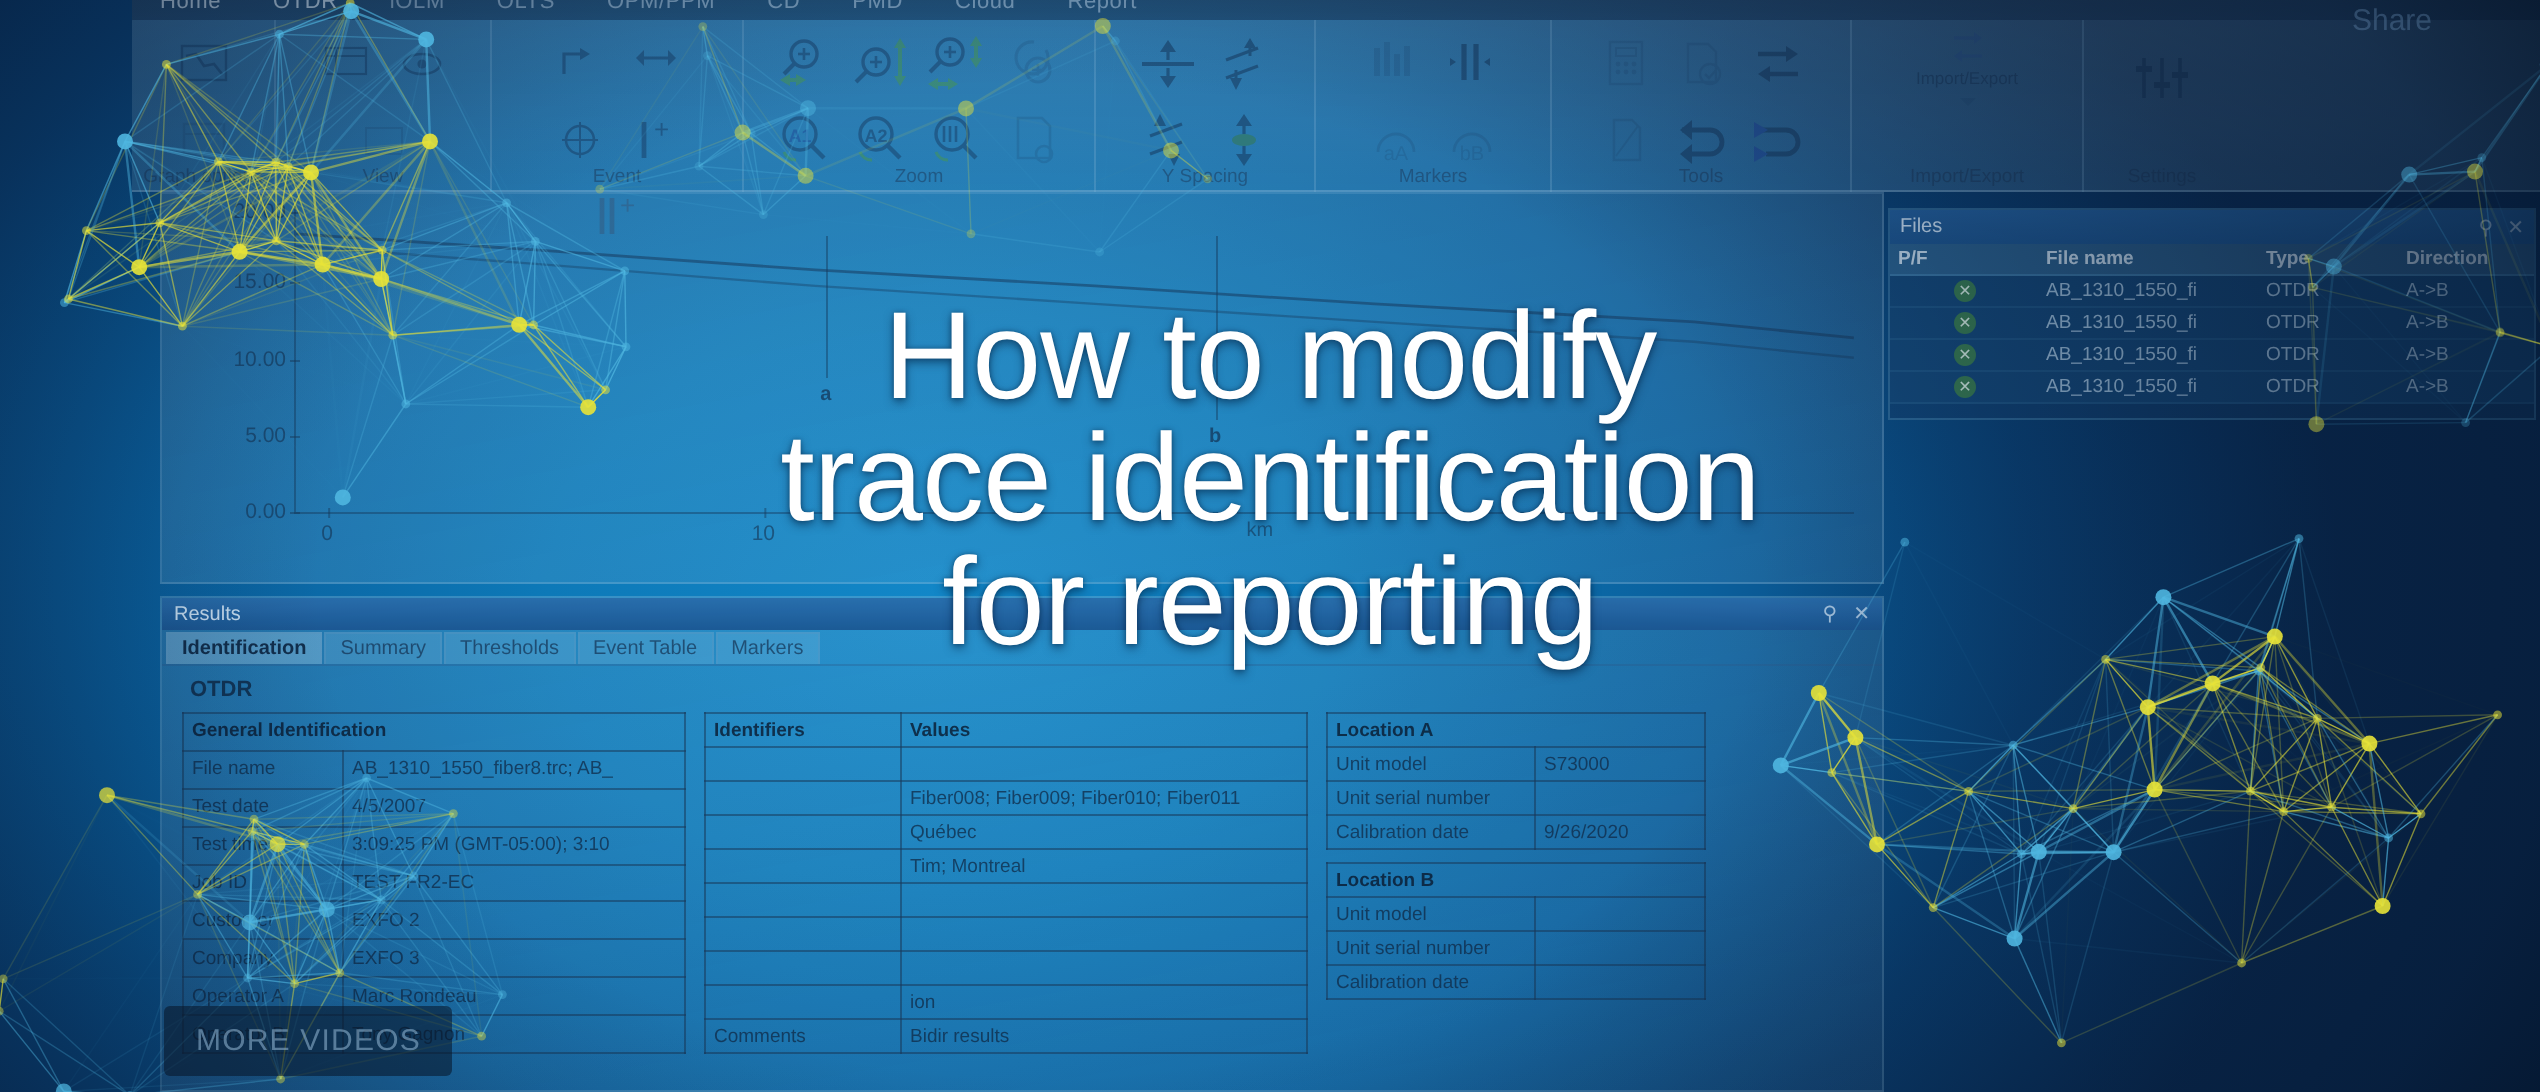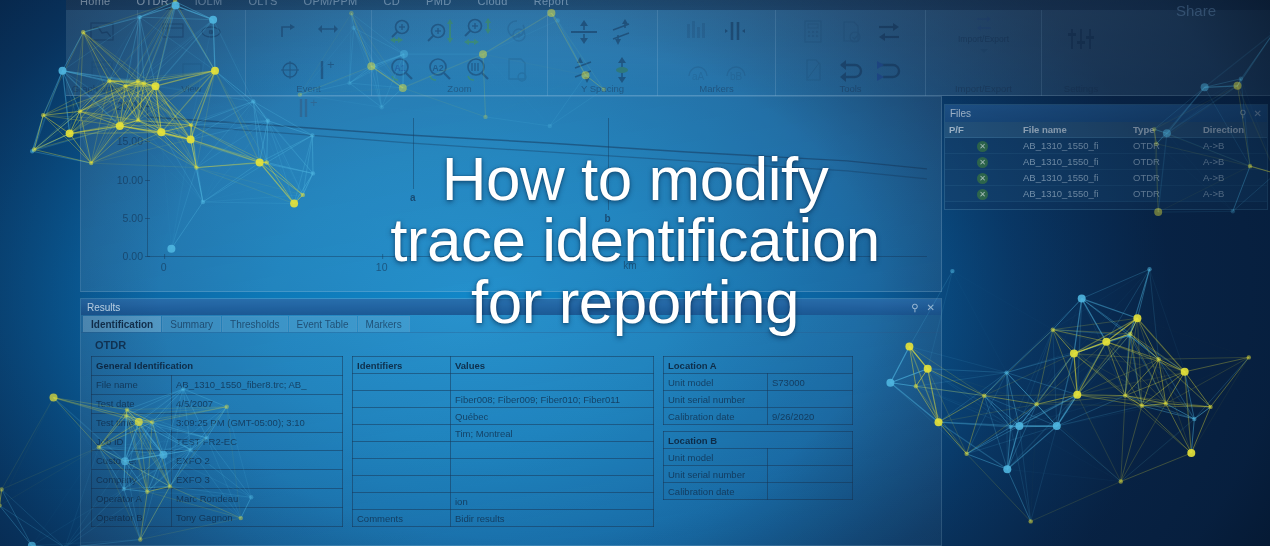--- a/index.html
+++ b/index.html
@@ -1655,13 +1655,14 @@
       <circle cx="557.7" cy="20.5" r="2.2" fill="#4fb6e0" opacity="0.275"></circle>
       <circle cx="402.8" cy="87.9" r="4" fill="#e8e337" opacity="0.475"></circle>
       <circle cx="485.5" cy="116.9" r="2.2" fill="#e8e337" opacity="0.275"></circle>
       <circle cx="603.8" cy="89.4" r="2.2" fill="#e8e337" opacity="0.275"></circle>
       <circle cx="585.5" cy="75.2" r="4" fill="#e8e337" opacity="0.475"></circle>
       <circle cx="353.7" cy="27.8" r="2.2" fill="#4fb6e0" opacity="0.275"></circle>
       <circle cx="549.8" cy="126.0" r="2.2" fill="#4fb6e0" opacity="0.275"></circle>
     </svg>
 
   <div class="share-lbl">Share</div>
+  <div class="more-videos">MORE VIDEOS</div>
 </div>
 
 </body></html>

